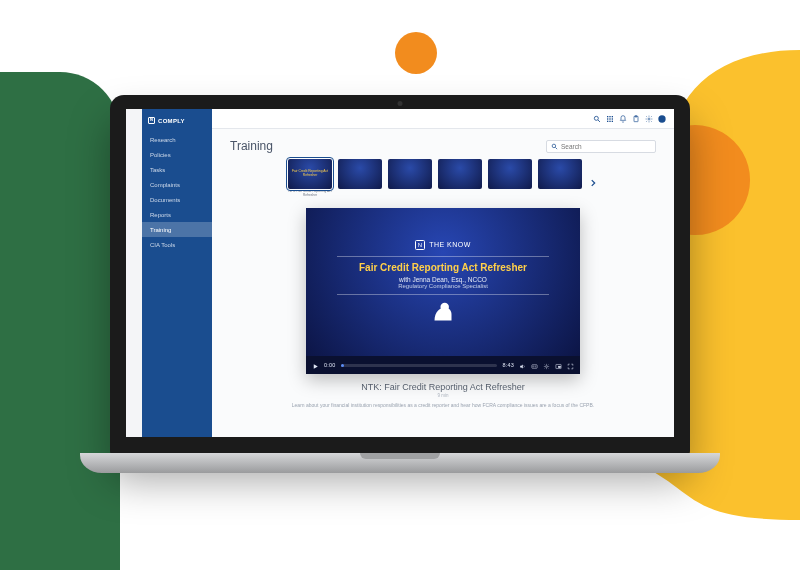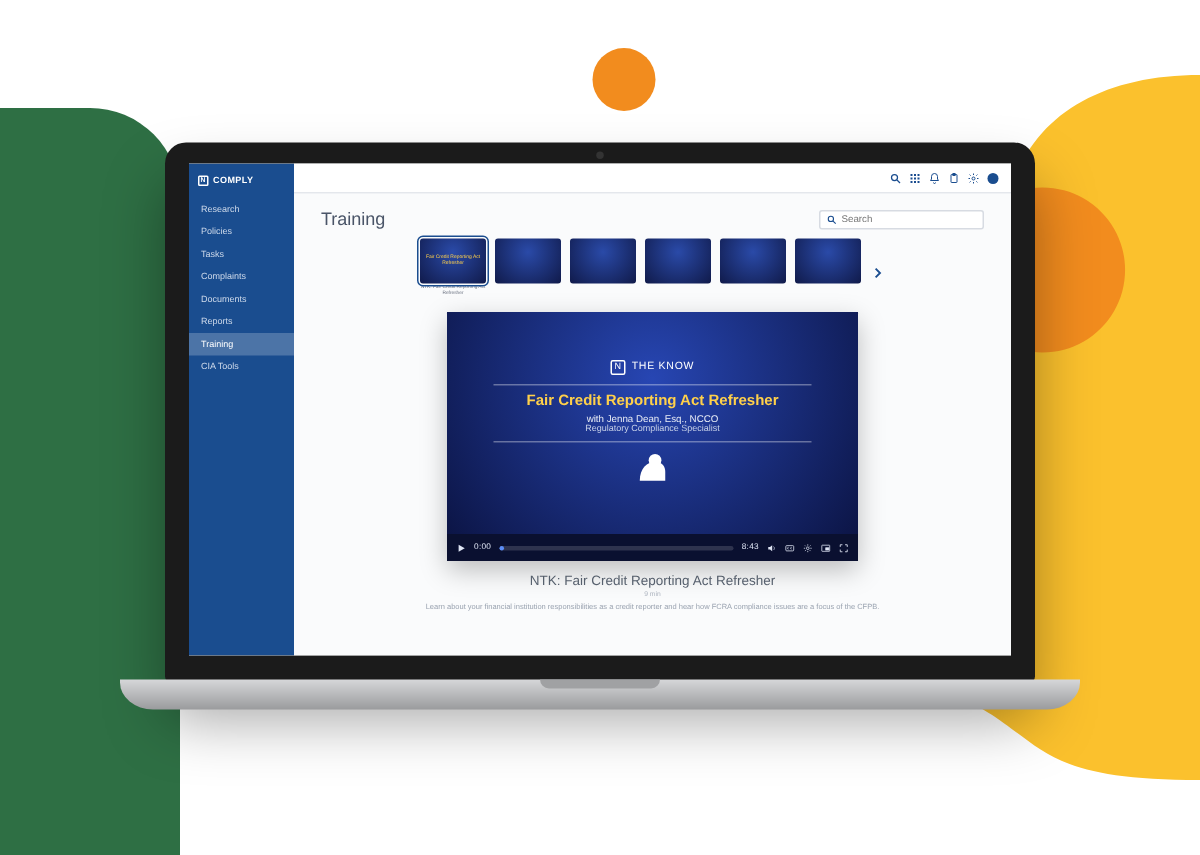--- a/index.html
+++ b/index.html
@@ -17,21 +17,21 @@
   .laptop { position: absolute; z-index: 2; top: 95px; left: 110px; width: 580px; height: 380px; }
   .bezel { position: relative; width: 580px; height: 360px; background: #1b1b1b; border-radius: 14px 14px 4px 4px; box-shadow: 0 25px 40px rgba(0,0,0,0.35); padding: 14px 16px 18px 16px; }
   .bezel::before { 
     content:""; position:absolute; top:6px; left:50%; transform:translateX(-50%); width:5px; height:5px; border-radius:50%; background:#333;
   }
   .base { position: relative; width: 640px; height: 20px; left: -30px; top: -2px;
           background: linear-gradient(#d6d7d9, #9a9b9d);
           border-radius: 0 0 22px 22px / 0 0 18px 18px; }
   .base::before { content:""; position:absolute; top:0; left:50%; transform:translateX(-50%); width:80px; height:6px; background:#a0a1a3; border-radius:0 0 8px 8px; }
 
-  .screen { width: 100%; height: 100%; background: #f4f5f7; display: flex; overflow: hidden; }
+  .screen { width: 100%; height: 100%; background: #f4f5f7; display: flex; overflow: hidden; padding-left: 16px; }
 
   
   .sidebar { width: 70px; background: #1a4d8f; color: #cdd9ea; display: flex; flex-direction: column; font-size: 6px; }
   .brand { display:flex; align-items:center; gap:3px; padding: 8px 6px; color:#fff; font-weight:600; font-size:6px; letter-spacing:.3px; }
   .brand .logo { width:7px; height:7px; border:1.3px solid #fff; border-radius:1px; display:flex; align-items:center; justify-content:center; font-size:4.5px; line-height:1; }
   .nav { display:flex; flex-direction:column; }
   .nav-item { padding: 4.5px 8px; cursor:pointer; }
   .nav-item.active { background: rgba(255,255,255,0.22); color:#fff; }
 
   

